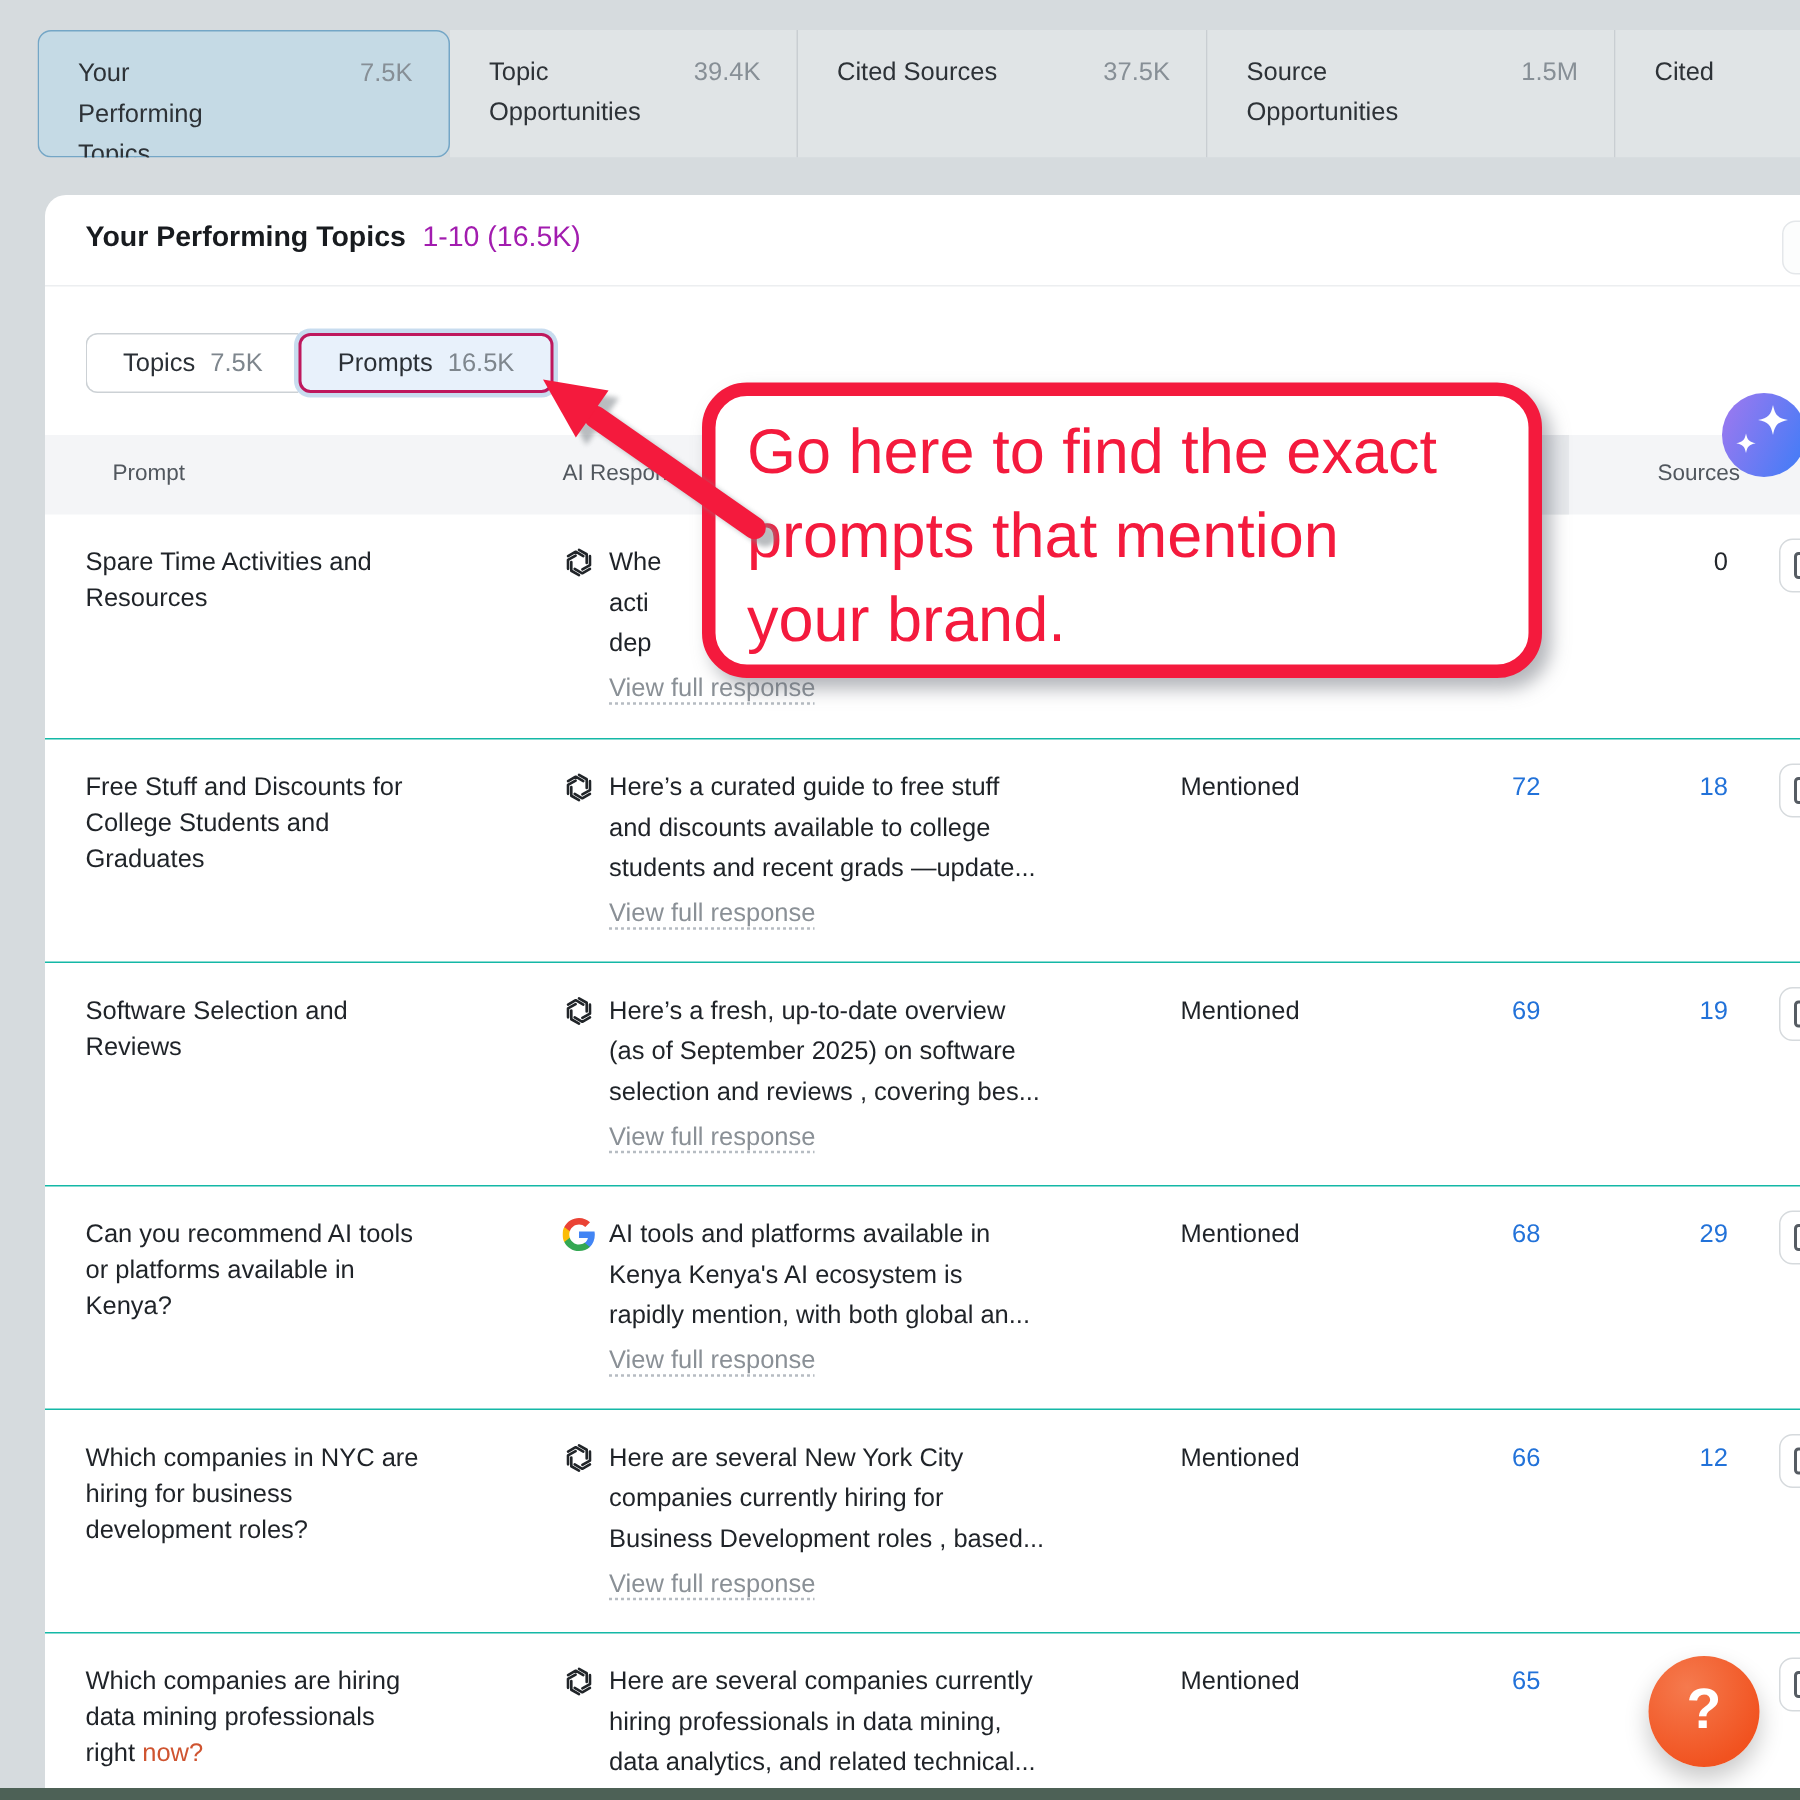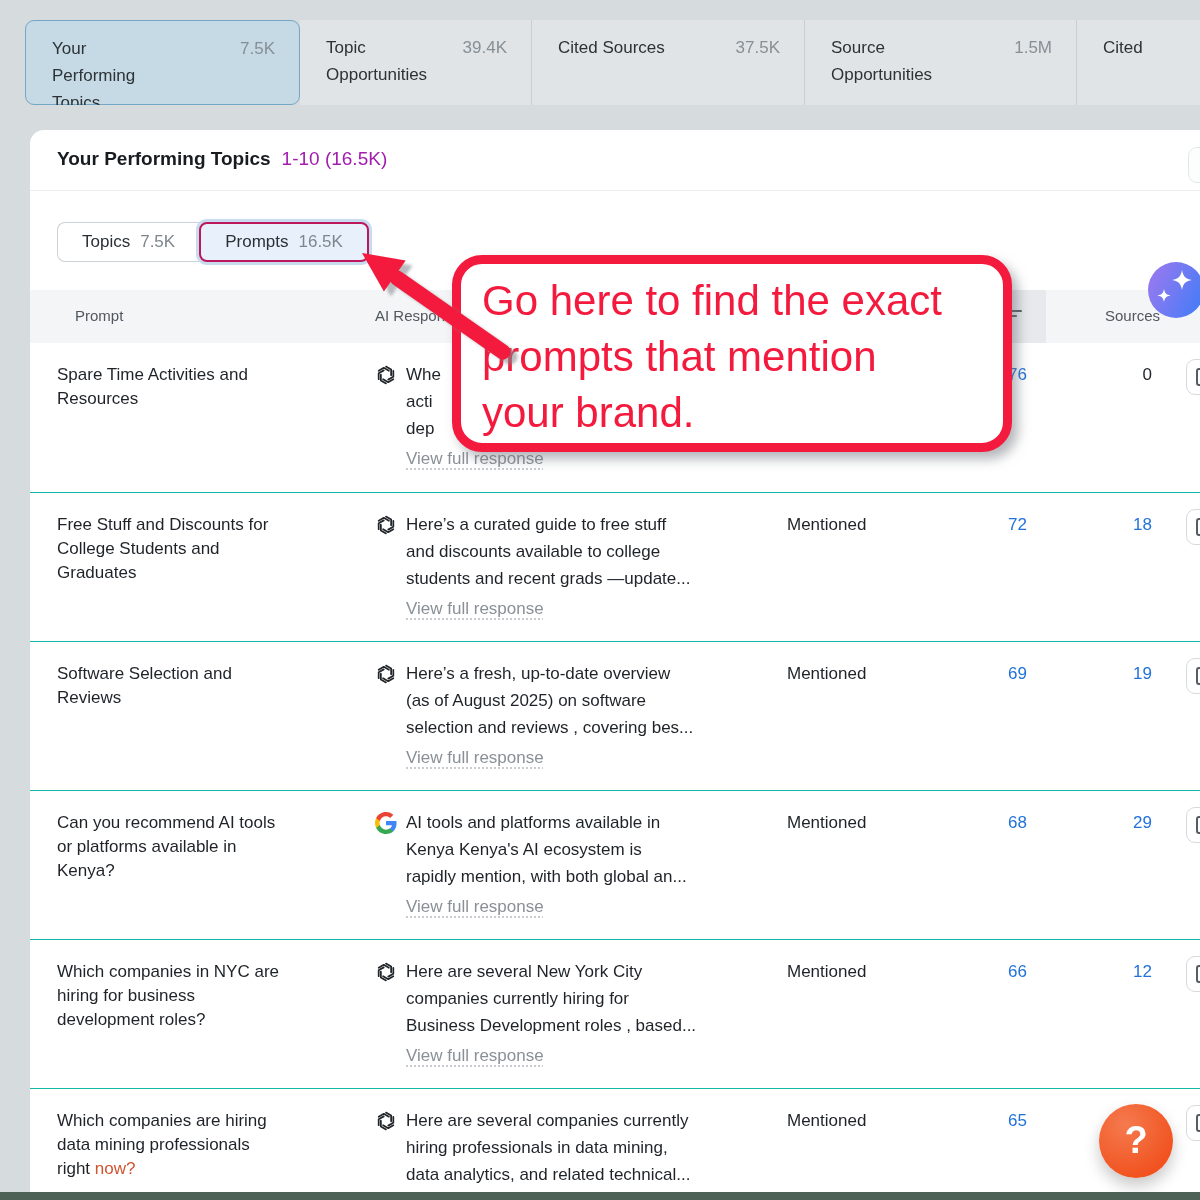--- a/index.html
+++ b/index.html
@@ -61,21 +61,21 @@
   .cell-metric { position:absolute; right:173px; top:22px; font-size:17px; color:#2272d9; text-decoration:none; cursor:pointer; }
   .cell-sources { position:absolute; right:48px; top:22px; font-size:17px; color:#2272d9; text-decoration:none; cursor:pointer; }
   .cell-sources.plain { color:#23272c; cursor:default; }
   .row-action-btn { position:absolute; left:1156px; top:16px; width:40px; height:36px;
     border:1px solid #d6dadd; border-radius:9px; background:#fff; cursor:pointer; }
   .row-action-icon { position:absolute; left:9px; top:8px; width:15px; height:18px;
     border:2px solid #565c63; border-radius:3px; }
   .row-action-icon::after { content:""; position:absolute; right:1px; top:1px; bottom:1px; width:4px; background:#565c63; }
 
   
-  .callout { position:absolute; left:452px; top:255px; width:560px; height:197px; background:#fff;
+  .callout { position:absolute; left:468px; top:255px; width:560px; height:197px; background:#fff;
     border:9px solid #f41a3d; border-radius:30px; box-shadow:6px 7px 12px rgba(105,110,120,.5);
     padding:9px 8px 0 21px; z-index:30; }
   .callout-line { display:block; font-size:42px; line-height:56px; color:#f41a3d; white-space:nowrap; }
   .arrow-svg { position:absolute; left:345px; top:240px; width:175px; height:130px; z-index:31; }
 
   .ai-btn { position:absolute; left:1148px; top:262px; width:56px; height:56px; border-radius:50%;
     background:linear-gradient(115deg,#9279f0 15%,#4b7cf6 85%); z-index:25; cursor:pointer; }
   .ai-btn svg { position:absolute; left:0; top:0; }
 
   .help-btn { position:absolute; left:1099px; top:1104px; width:74px; height:74px; border-radius:50%;
@@ -227,21 +227,21 @@
             <path d="M12 2.8 L17.6 6 L17.6 12.4" transform="rotate(120 12 12)"></path>
             <path d="M12 2.8 L17.6 6 L17.6 12.4" transform="rotate(180 12 12)"></path>
             <path d="M12 2.8 L17.6 6 L17.6 12.4" transform="rotate(240 12 12)"></path>
             <path d="M12 2.8 L17.6 6 L17.6 12.4" transform="rotate(300 12 12)"></path>
           </g>
         </svg>
       </span>
 
       <div class="resp-body">
         <div class="resp-line">Here’s a fresh, up-to-date overview</div>
-        <div class="resp-line">(as of August 2025) on software</div>
+        <div class="resp-line">(as of September 2025) on software</div>
         <div class="resp-line">selection and reviews , covering bes...</div>
         <a class="view-link">View full response</a>
       </div>
     </div>
     <div class="cell-status">Mentioned</div>
     <a class="cell-metric">69</a>
     <a class="cell-sources">19</a>
     <div class="row-action-btn">
       <span class="row-action-icon"></span>
     </div>

